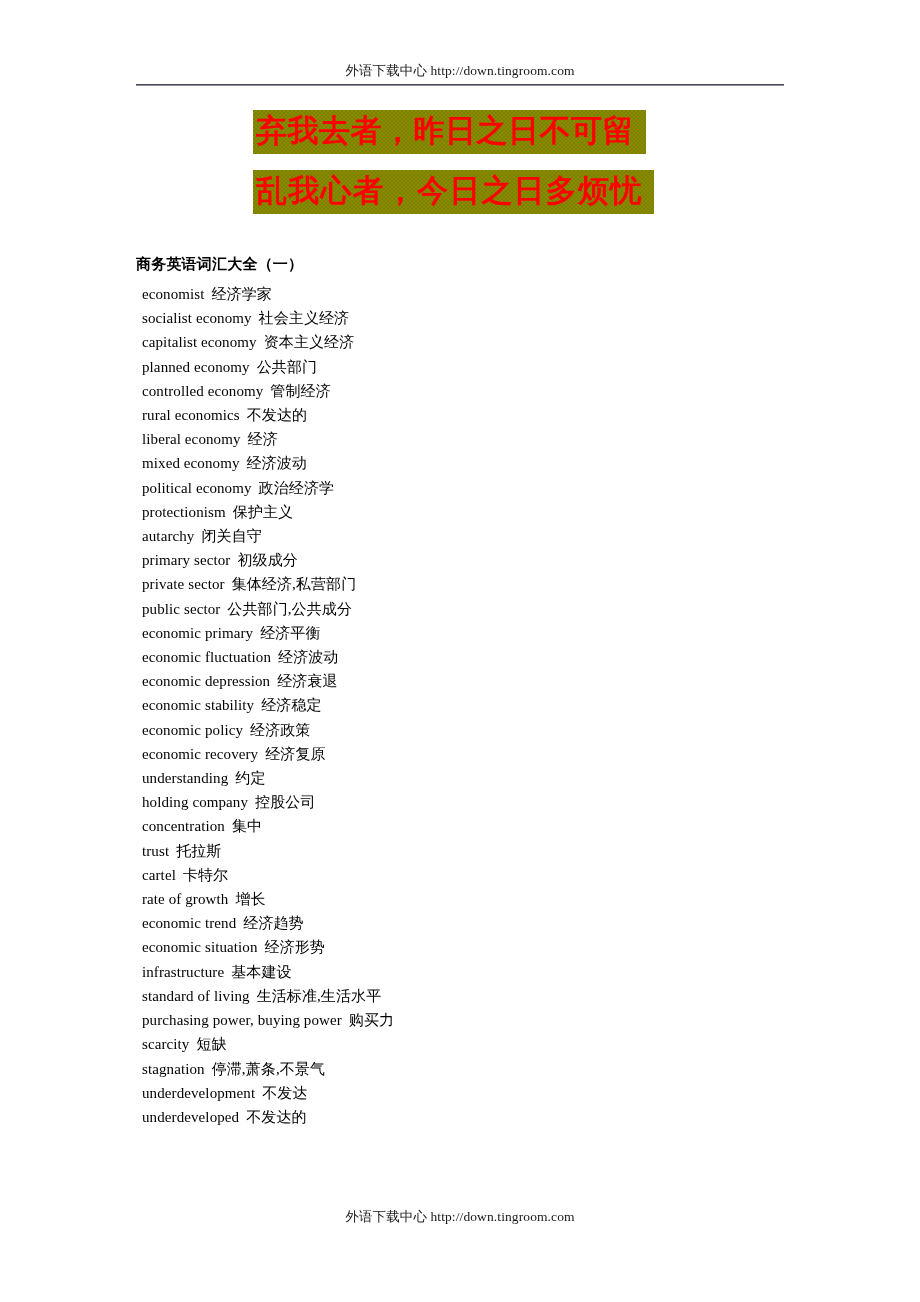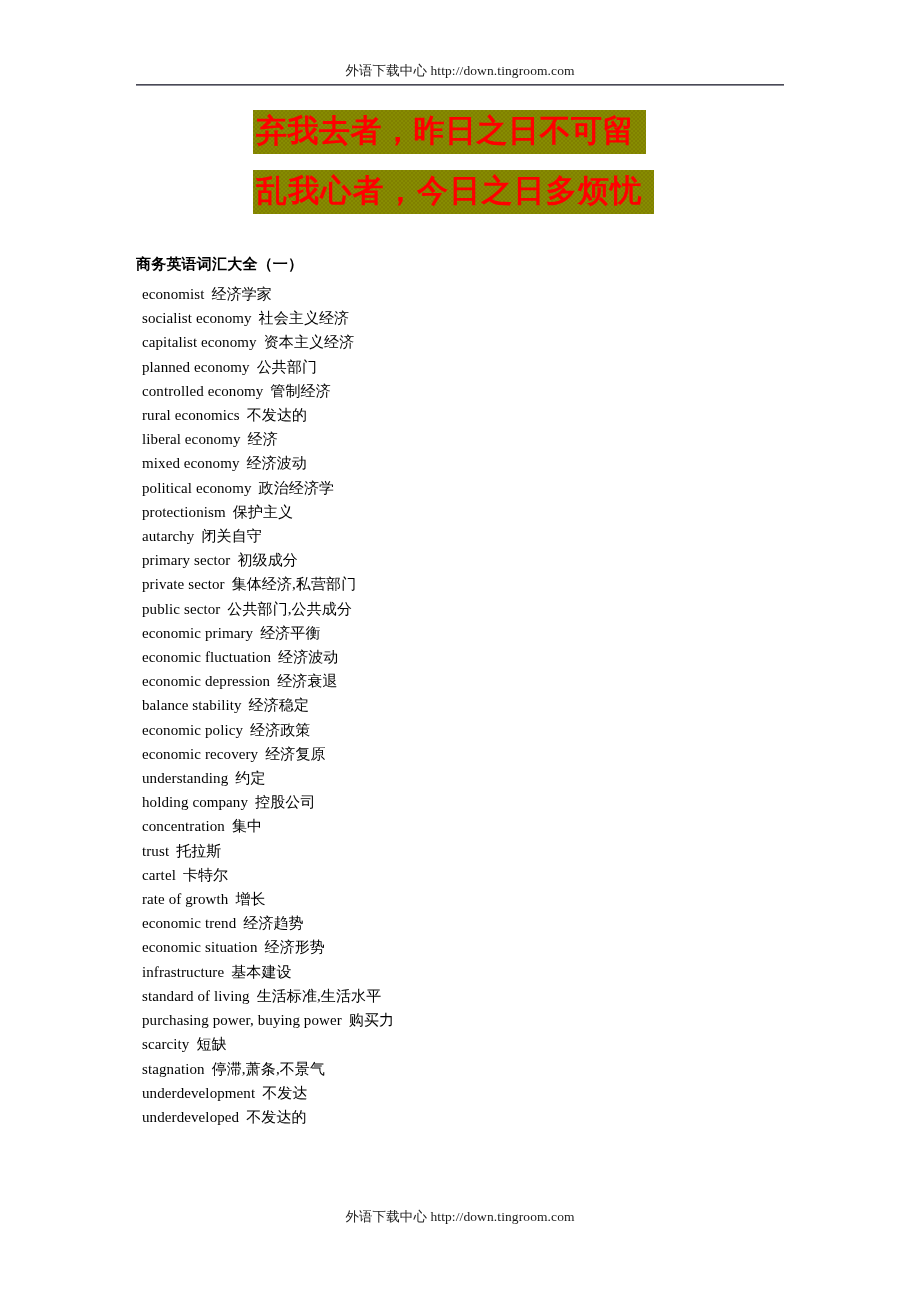--- a/index.html
+++ b/index.html
@@ -148,21 +148,21 @@
         <li class="entry"><span class="term">mixed economy</span><span class="gloss">经济波动</span></li>
         <li class="entry"><span class="term">political economy</span><span class="gloss">政治经济学</span></li>
         <li class="entry"><span class="term">protectionism</span><span class="gloss">保护主义</span></li>
         <li class="entry"><span class="term">autarchy</span><span class="gloss">闭关自守</span></li>
         <li class="entry"><span class="term">primary sector</span><span class="gloss">初级成分</span></li>
         <li class="entry"><span class="term">private sector</span><span class="gloss">集体经济,私营部门</span></li>
         <li class="entry"><span class="term">public sector</span><span class="gloss">公共部门,公共成分</span></li>
         <li class="entry"><span class="term">economic primary</span><span class="gloss">经济平衡</span></li>
         <li class="entry"><span class="term">economic fluctuation</span><span class="gloss">经济波动</span></li>
         <li class="entry"><span class="term">economic depression</span><span class="gloss">经济衰退</span></li>
-        <li class="entry"><span class="term">balance stability</span><span class="gloss">经济稳定</span></li>
+        <li class="entry"><span class="term">economic stability</span><span class="gloss">经济稳定</span></li>
         <li class="entry"><span class="term">economic policy</span><span class="gloss">经济政策</span></li>
         <li class="entry"><span class="term">economic recovery</span><span class="gloss">经济复原</span></li>
         <li class="entry"><span class="term">understanding</span><span class="gloss">约定</span></li>
         <li class="entry"><span class="term">holding company</span><span class="gloss">控股公司</span></li>
         <li class="entry"><span class="term">concentration</span><span class="gloss">集中</span></li>
         <li class="entry"><span class="term">trust</span><span class="gloss">托拉斯</span></li>
         <li class="entry"><span class="term">cartel</span><span class="gloss">卡特尔</span></li>
         <li class="entry"><span class="term">rate of growth</span><span class="gloss">增长</span></li>
         <li class="entry"><span class="term">economic trend</span><span class="gloss">经济趋势</span></li>
         <li class="entry"><span class="term">economic situation</span><span class="gloss">经济形势</span></li>

